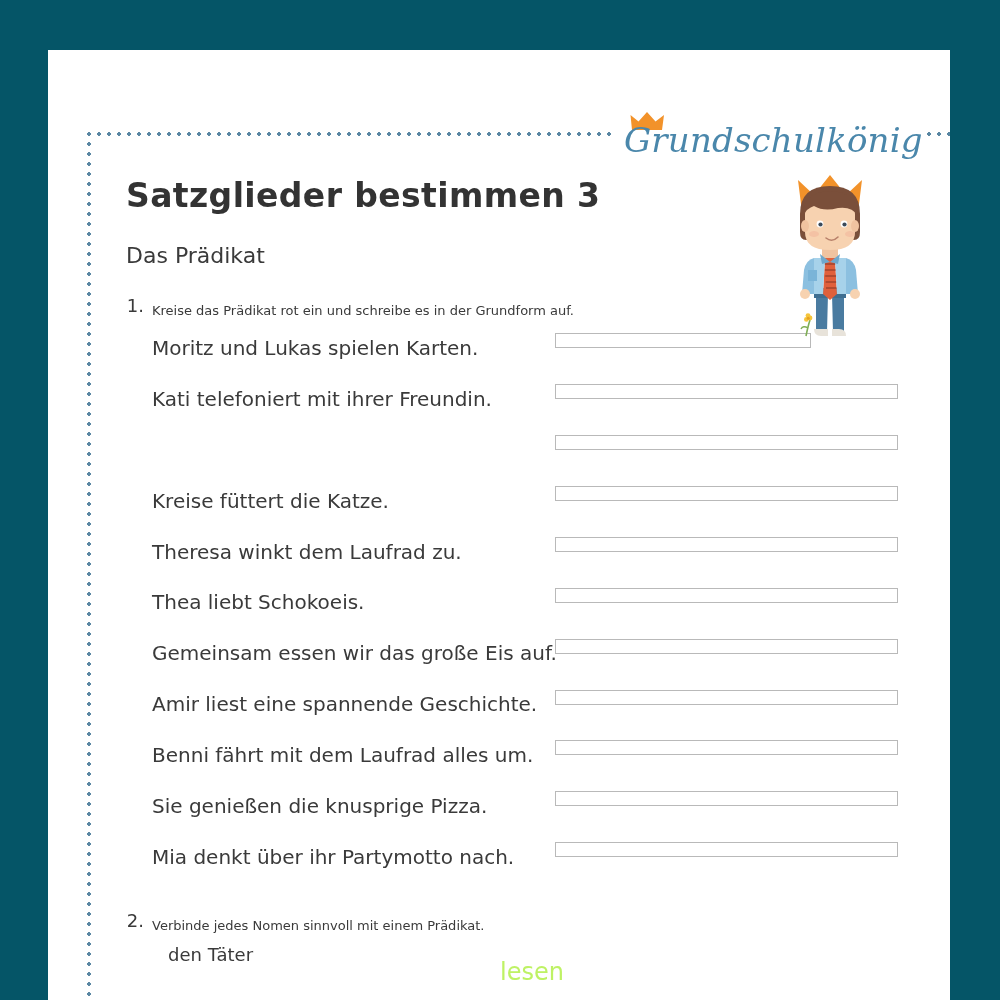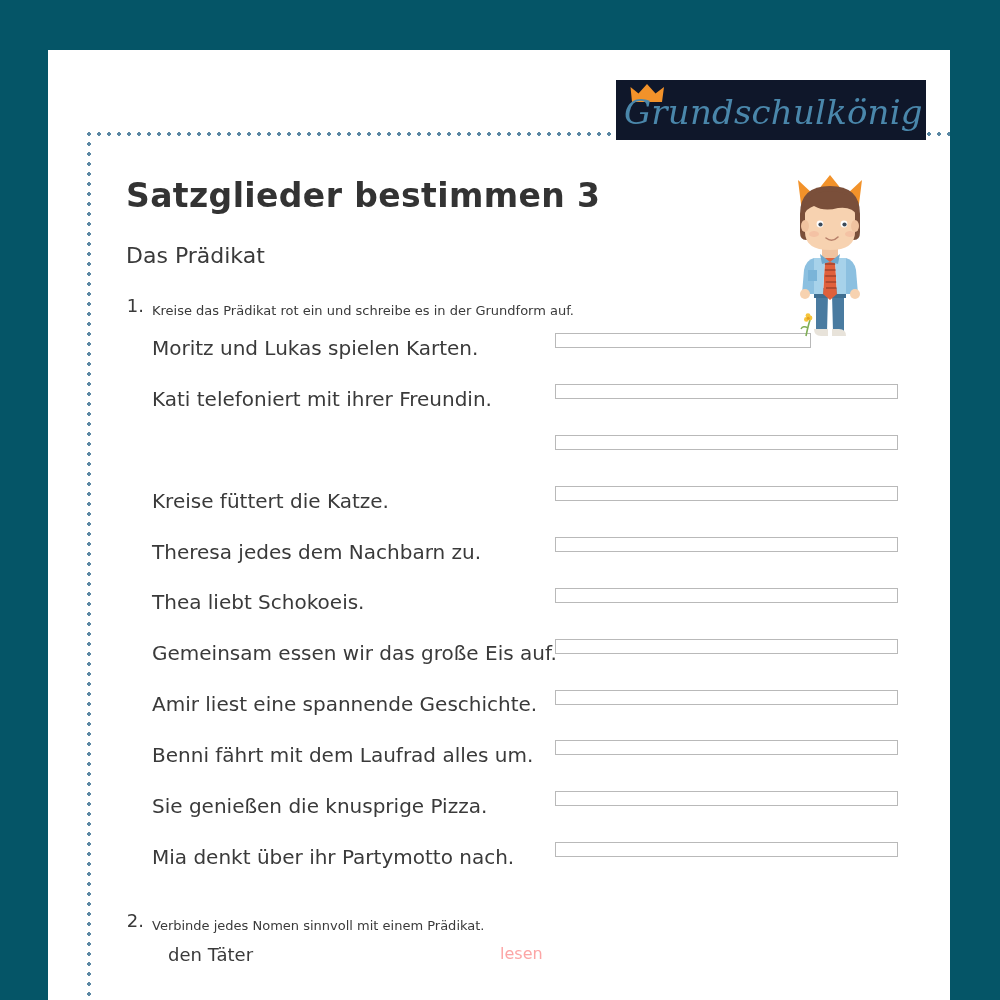--- a/index.html
+++ b/index.html
@@ -59,25 +59,25 @@
     background-image: radial-gradient(circle at 2px 2px, #5a87a3 1.6px, rgba(0,0,0,0) 1.8px);
     background-size: 4px 10px;
   }
   .dot-top    { top: 0; }
   .dot-left   { left: 0; }
 
   
   .brand {
     position: absolute;
     left: 616px;
-    top: 80px;
+    top: 108px;
     width: 310px;
     height: 60px;
     z-index: 6;
-    background: #0f172a;
+    background: #ffffff;
   }
   .brand-crown {
     position: absolute;
     left: 14px;
     top: 2px;
     width: 36px;
     height: 24px;
   }
   .brand-text {
     position: absolute;
@@ -150,23 +150,24 @@
   .match-left {
     position: absolute;
     left: 152px;
     font-size: 18px;
     color: #3a3a3a;
     white-space: nowrap;
   }
   .match-right {
     position: absolute;
     left: 500px;
-    font-size: 16px;
-    color: #fca5a5;
-    white-space: nowrap;
+    font-size: 24px;
+    color: #bef264;
+    white-space: nowrap;
+    margin-top: 14px;
   }
 
   
   .mascot {
     position: absolute;
     left: 776px;
     top: 166px;
     width: 108px;
     height: 175px;
     z-index: 5;
@@ -269,21 +270,21 @@
   <div class="answer-box" style="top: 333px; width: 256px;"></div>
 
   <div class="sentence" style="top:387px;">Kati telefoniert mit ihrer Freundin.</div>
   <div class="answer-box" style="top: 384px; width: 343px;"></div>
 
   <div class="answer-box" style="top: 435px; width: 343px;"></div>
 
   <div class="sentence" style="top:489px;">Kreise füttert die Katze.</div>
   <div class="answer-box" style="top: 486px; width: 343px;"></div>
 
-  <div class="sentence" style="top:540px;">Theresa jedes dem Nachbarn zu.</div>
+  <div class="sentence" style="top:540px;">Theresa winkt dem Laufrad zu.</div>
   <div class="answer-box" style="top: 537px; width: 343px;"></div>
 
   <div class="sentence" style="top:590px;">Thea liebt Schokoeis.</div>
   <div class="answer-box" style="top: 588px; width: 343px;"></div>
 
   <div class="sentence" style="top:641px;">Gemeinsam essen wir das große Eis auf.</div>
   <div class="answer-box" style="top: 639px; width: 343px;"></div>
 
   <div class="sentence" style="top:692px;">Amir liest eine spannende Geschichte.</div>
   <div class="answer-box" style="top: 690px; width: 343px;"></div>

